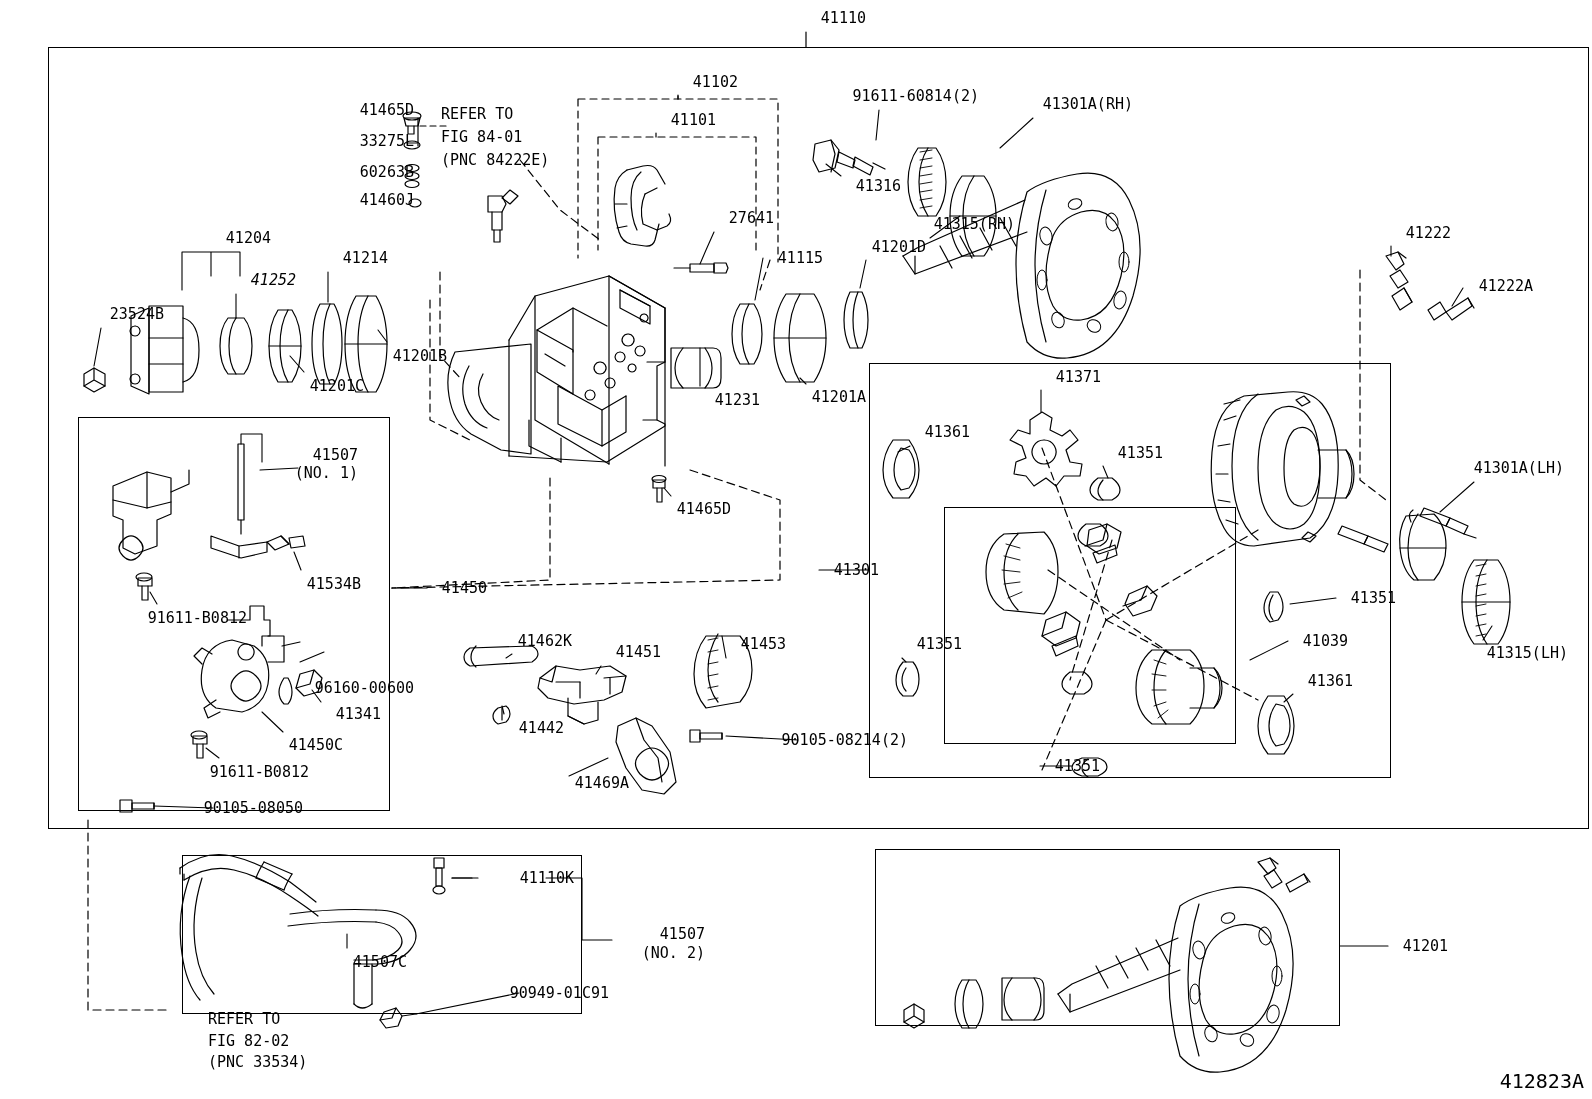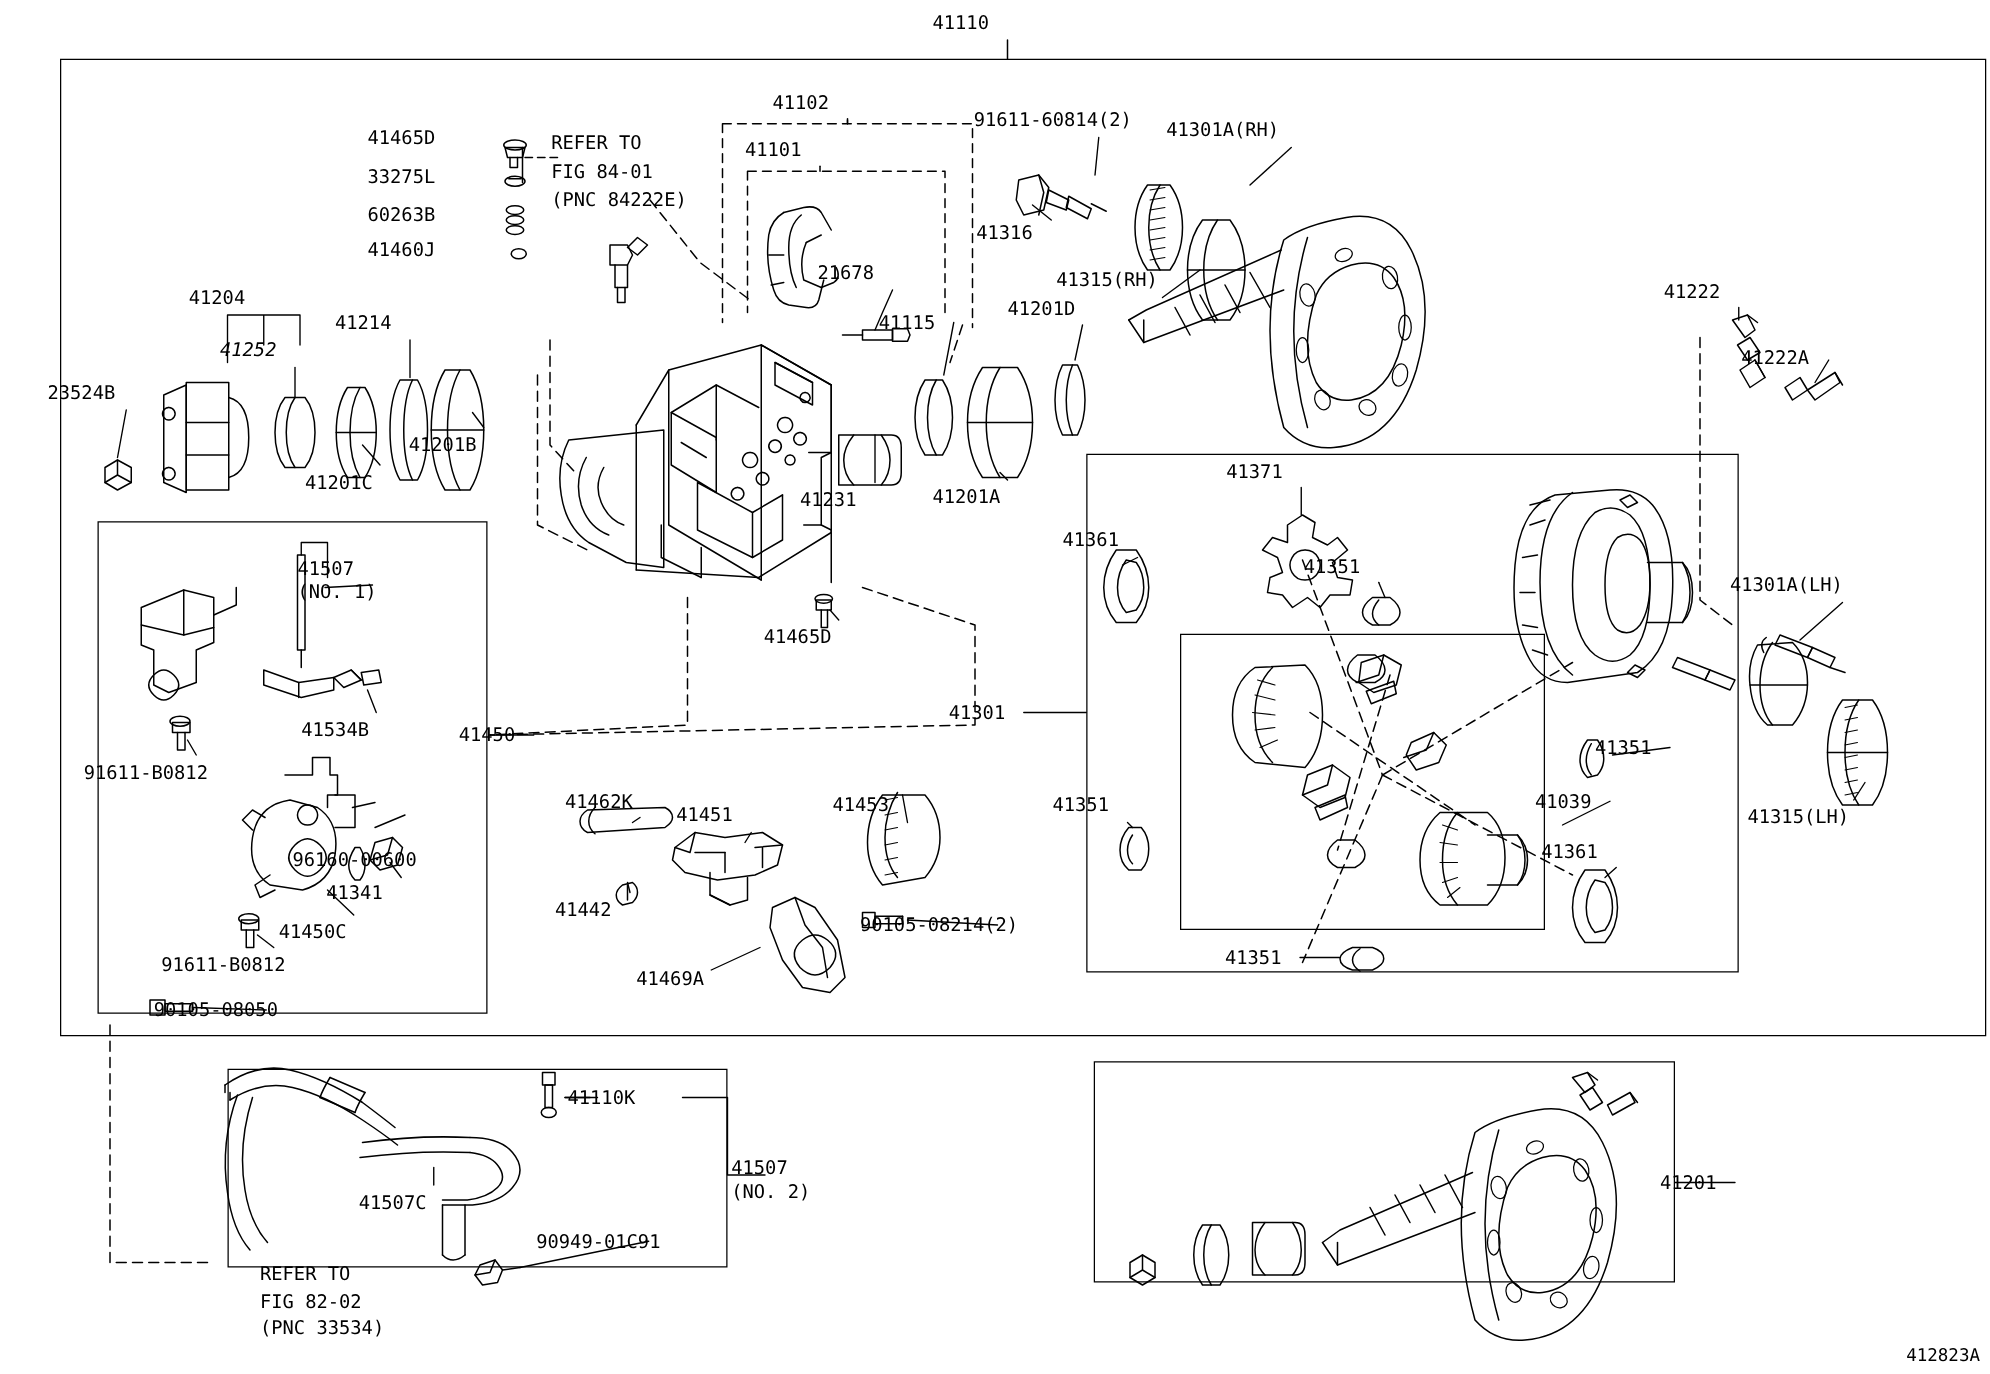--- a/index.html
+++ b/index.html
@@ -23,21 +23,21 @@
   }
   .lbl {
     position: absolute;
     font-family: "DejaVu Sans Mono", monospace;
     font-size: 15px;
     line-height: 17px;
     letter-spacing: 0px;
     white-space: pre;
     color: #000;
   }
-  .lbl.c { text-align: left; }
+  .lbl.c { text-align: right; }
   .box {
     position: absolute;
     border: 1.5px solid #000;
     box-sizing: border-box;
   }
   .dbox {
     position: absolute;
     border: 1.2px solid #000;
     box-sizing: border-box;
   }
@@ -45,21 +45,21 @@
     position: absolute;
     left: 0; top: 0;
     width: 1592px;
     height: 1099px;
     pointer-events: none;
   }
   .code {
     position: absolute;
     right: 8px;
     bottom: 6px;
-    font-size: 14px;
+    font-size: 20px;
     font-family: "DejaVu Sans Mono", monospace;
   }
 </style>
 </head>
 <body>
 
 <div id="stage">
 
   <div class="box" style="left:48px;top:47px;width:1541px;height:782px;"></div>
 
@@ -505,21 +505,21 @@
   <div class="lbl c" style="left:779px;top:88px;width:200px;">91611-60814(2)</div>
   <div class="lbl c" style="left:933px;top:96px;width:200px;">41301A(RH)</div>
   <div class="lbl c" style="left:294px;top:102px;width:120px;">41465D</div>
   <div class="lbl" style="left:441px;top:106px;">REFER TO</div>
   <div class="lbl c" style="left:294px;top:133px;width:120px;">33275L</div>
   <div class="lbl" style="left:441px;top:129px;">FIG 84-01</div>
   <div class="lbl c" style="left:294px;top:164px;width:120px;">60263B</div>
   <div class="lbl" style="left:441px;top:152px;">(PNC 84222E)</div>
   <div class="lbl c" style="left:294px;top:192px;width:120px;">41460J</div>
   <div class="lbl c" style="left:781px;top:178px;width:120px;">41316</div>
-  <div class="lbl c" style="left:654px;top:210px;width:120px;">21678</div>
+  <div class="lbl c" style="left:654px;top:210px;width:120px;">27641</div>
   <div class="lbl c" style="left:845px;top:216px;width:170px;">41315(RH)</div>
   <div class="lbl c" style="left:703px;top:250px;width:120px;">41115</div>
   <div class="lbl c" style="left:806px;top:239px;width:120px;">41201D</div>
   <div class="lbl c" style="left:1331px;top:225px;width:120px;">41222</div>
   <div class="lbl c" style="left:151px;top:230px;width:120px;">41204</div>
   <div class="lbl c" style="left:176px;top:272px;width:120px;font-style:italic;">41252</div>
   <div class="lbl c" style="left:268px;top:250px;width:120px;">41214</div>
   <div class="lbl c" style="left:1393px;top:278px;width:140px;">41222A</div>
   <div class="lbl c" style="left:38px;top:306px;width:126px;">23524B</div>
   <div class="lbl c" style="left:327px;top:348px;width:120px;">41201B</div>

